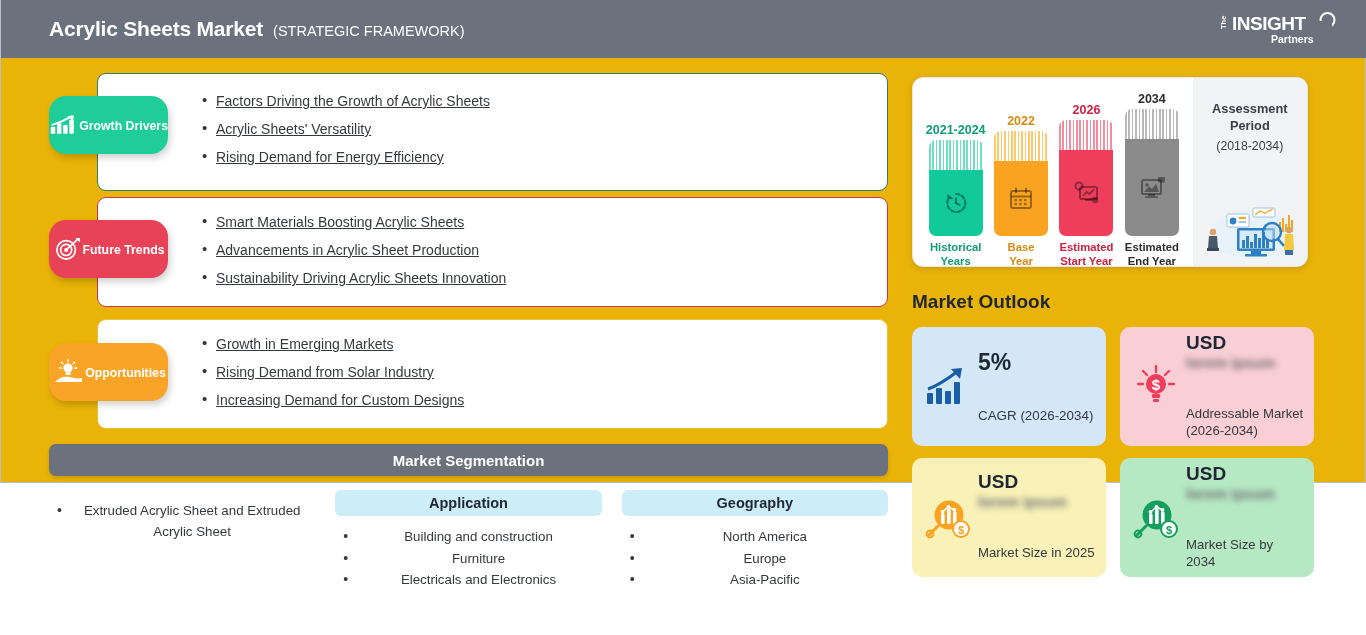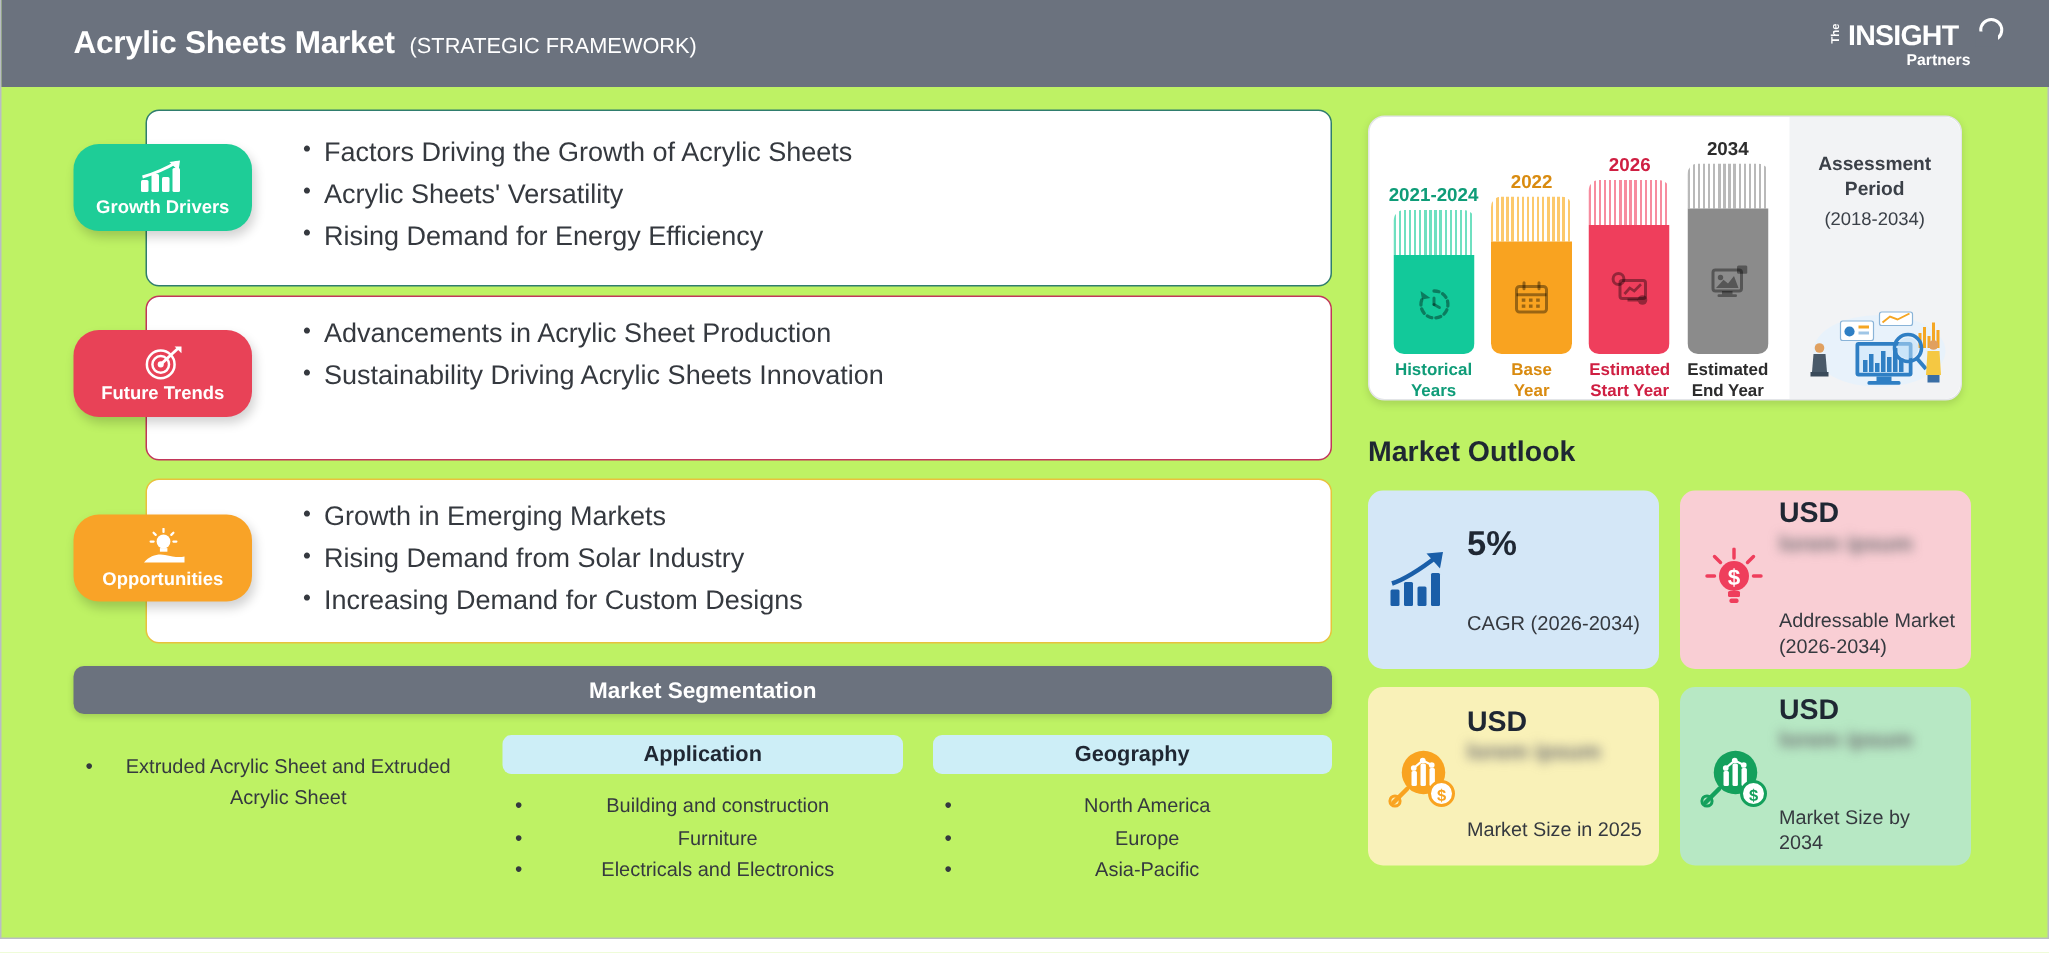--- a/index.html
+++ b/index.html
@@ -4,22 +4,22 @@
 <style>
   * { box-sizing: border-box; margin: 0; padding: 0; }
   html, body {
     width: 1366px; height: 635px;
     font-family: "Liberation Sans", sans-serif;
     background: #ffffff;
     overflow: hidden;
   }
   .page {
     position: relative;
-    width: 1366px; height: 626px;
-    background: #bef264;
+    width: 1366px; height: 483px;
+    background: #eab308;
     border: 1px solid #b9bdc4;
     border-top: none;
   }
 
   
   .header {
     position: absolute; left: 0; top: 0;
     width: 1366px; height: 58px;
     background: #6b727e;
     display: flex; align-items: center;
@@ -46,34 +46,34 @@
     border: 1.4px solid #2e7d6b;
     border-radius: 9px;
   }
   .panel.p1 { top: 15px;  height: 118px; border-color: #2f7d6e; }
   .panel.p2 { top: 139px; height: 110px; border-color: #c2365a; }
   .panel.p3 { top: 261px; height: 110px; border-color: #e8c23c; }
 
   .panel-list { margin: 0; padding: 13px 0 0 104px; list-style: none; }
   .panel.p2 .panel-list, .panel.p3 .panel-list { padding-top: 10px; }
   .panel-list li {
-    font-size: 18px; color: #35393f; line-height: 28px;
-    position: relative; padding-left: 14px;
+    font-size: 14px; color: #35393f; line-height: 28px;
+    position: relative; padding-left: 14px; text-decoration: underline;
   }
   .panel-list li::before {
     content: "\2022"; position: absolute; left: 0; top: -1px;
     font-size: 15px; color: #35393f;
   }
 
   
   .pill {
     position: absolute; left: 48px;
     width: 119px; height: 58px;
     border-radius: 17px;
-    display: flex; flex-direction: column;
+    display: flex; flex-direction: row;
     align-items: center; justify-content: center;
     color: #ffffff; box-shadow: 2px 4px 7px rgba(0,0,0,0.18);
     z-index: 4;
   }
   .pill .pill-label { font-size: 12.3px; font-weight: bold; margin-top: 1px; white-space: nowrap; }
   .pill svg { display: block; }
   .pill.green  { top: 38px;  background: #1ecd97; }
   .pill.red    { top: 162px; background: #e84257; }
   .pill.orange { top: 285px; background: #f9a327; align-items: center; }
 
@@ -212,20 +212,21 @@
         <rect x="16" y="12" width="5" height="10" rx="1" fill="#ffffff"></rect>
         <rect x="23" y="6" width="5" height="16" rx="1" fill="#ffffff"></rect>
         <path d="M3 12 C10 10, 16 8, 26 2" stroke="#ffffff" stroke-width="2" fill="none"></path>
         <path d="M21 2 L28 1 L27 8 Z" fill="#ffffff"></path>
       </svg>
       <span class="pill-label">Growth Drivers</span>
     </div>
 
     <div class="panel p2">
       <ul class="panel-list">
+        <li>Smart Materials Boosting Acrylic Sheets</li>
         <li>Advancements in Acrylic Sheet Production</li>
         <li>Sustainability Driving Acrylic Sheets Innovation</li>
       </ul>
     </div>
     <div class="pill red">
       <svg width="30" height="24" viewBox="0 0 30 26">
         <circle cx="13" cy="14" r="10" fill="none" stroke="#ffffff" stroke-width="1.8"></circle>
         <circle cx="13" cy="14" r="6" fill="none" stroke="#ffffff" stroke-width="1.8"></circle>
         <circle cx="13" cy="14" r="2.2" fill="#ffffff"></circle>
         <path d="M13 14 L26 2" stroke="#ffffff" stroke-width="2"></path>

